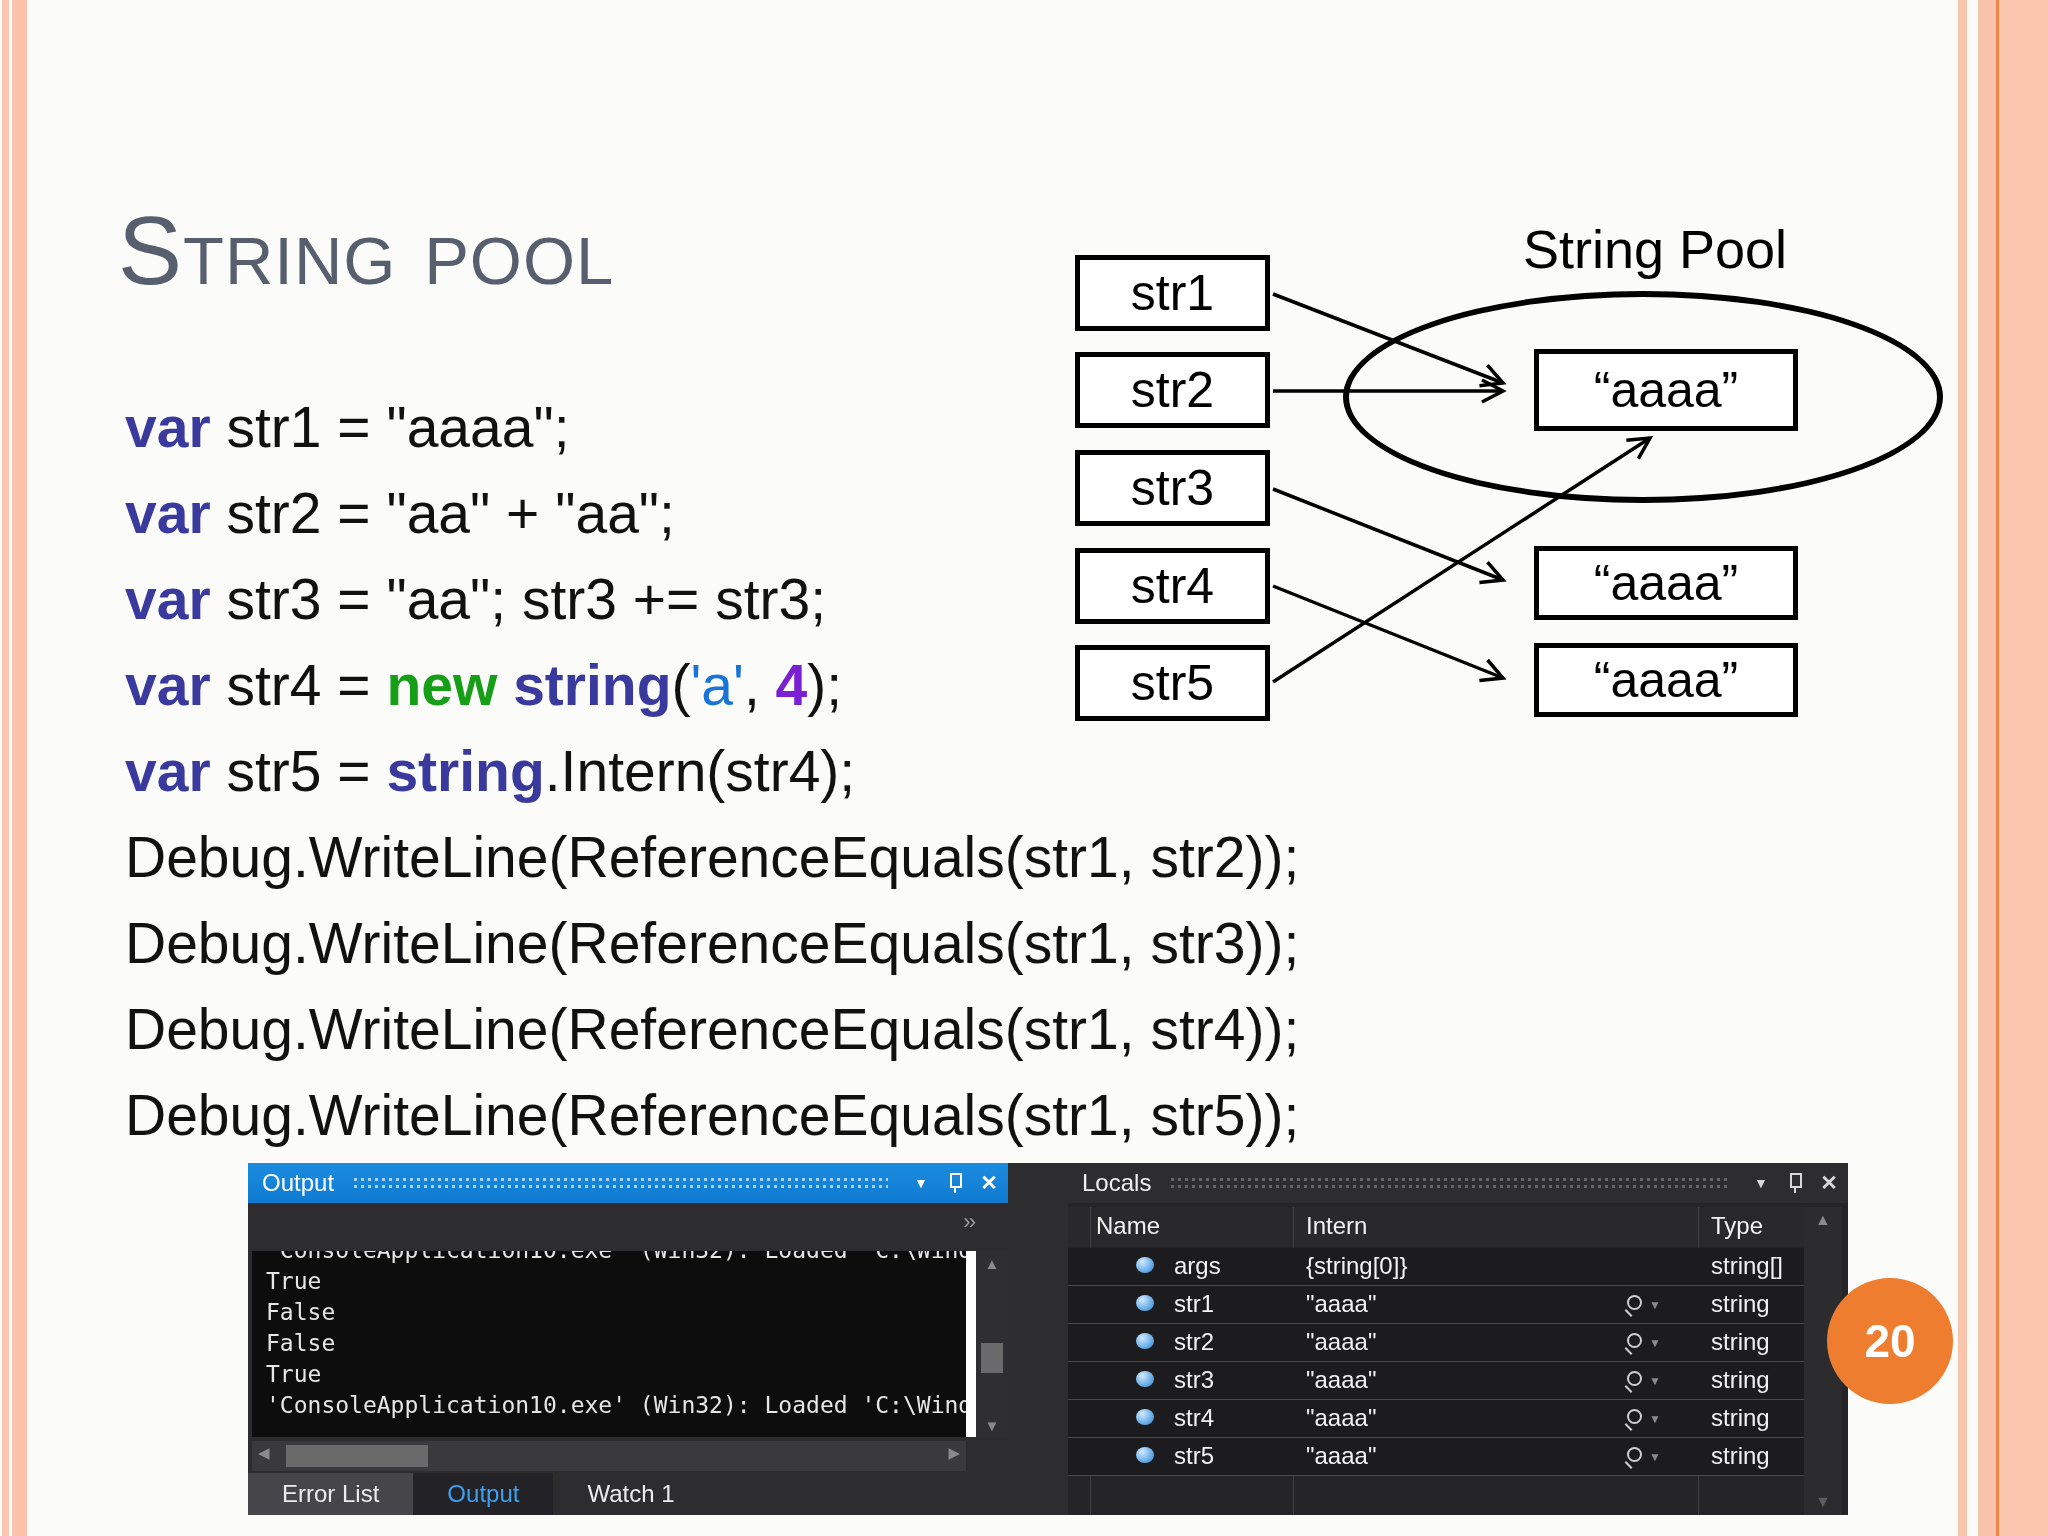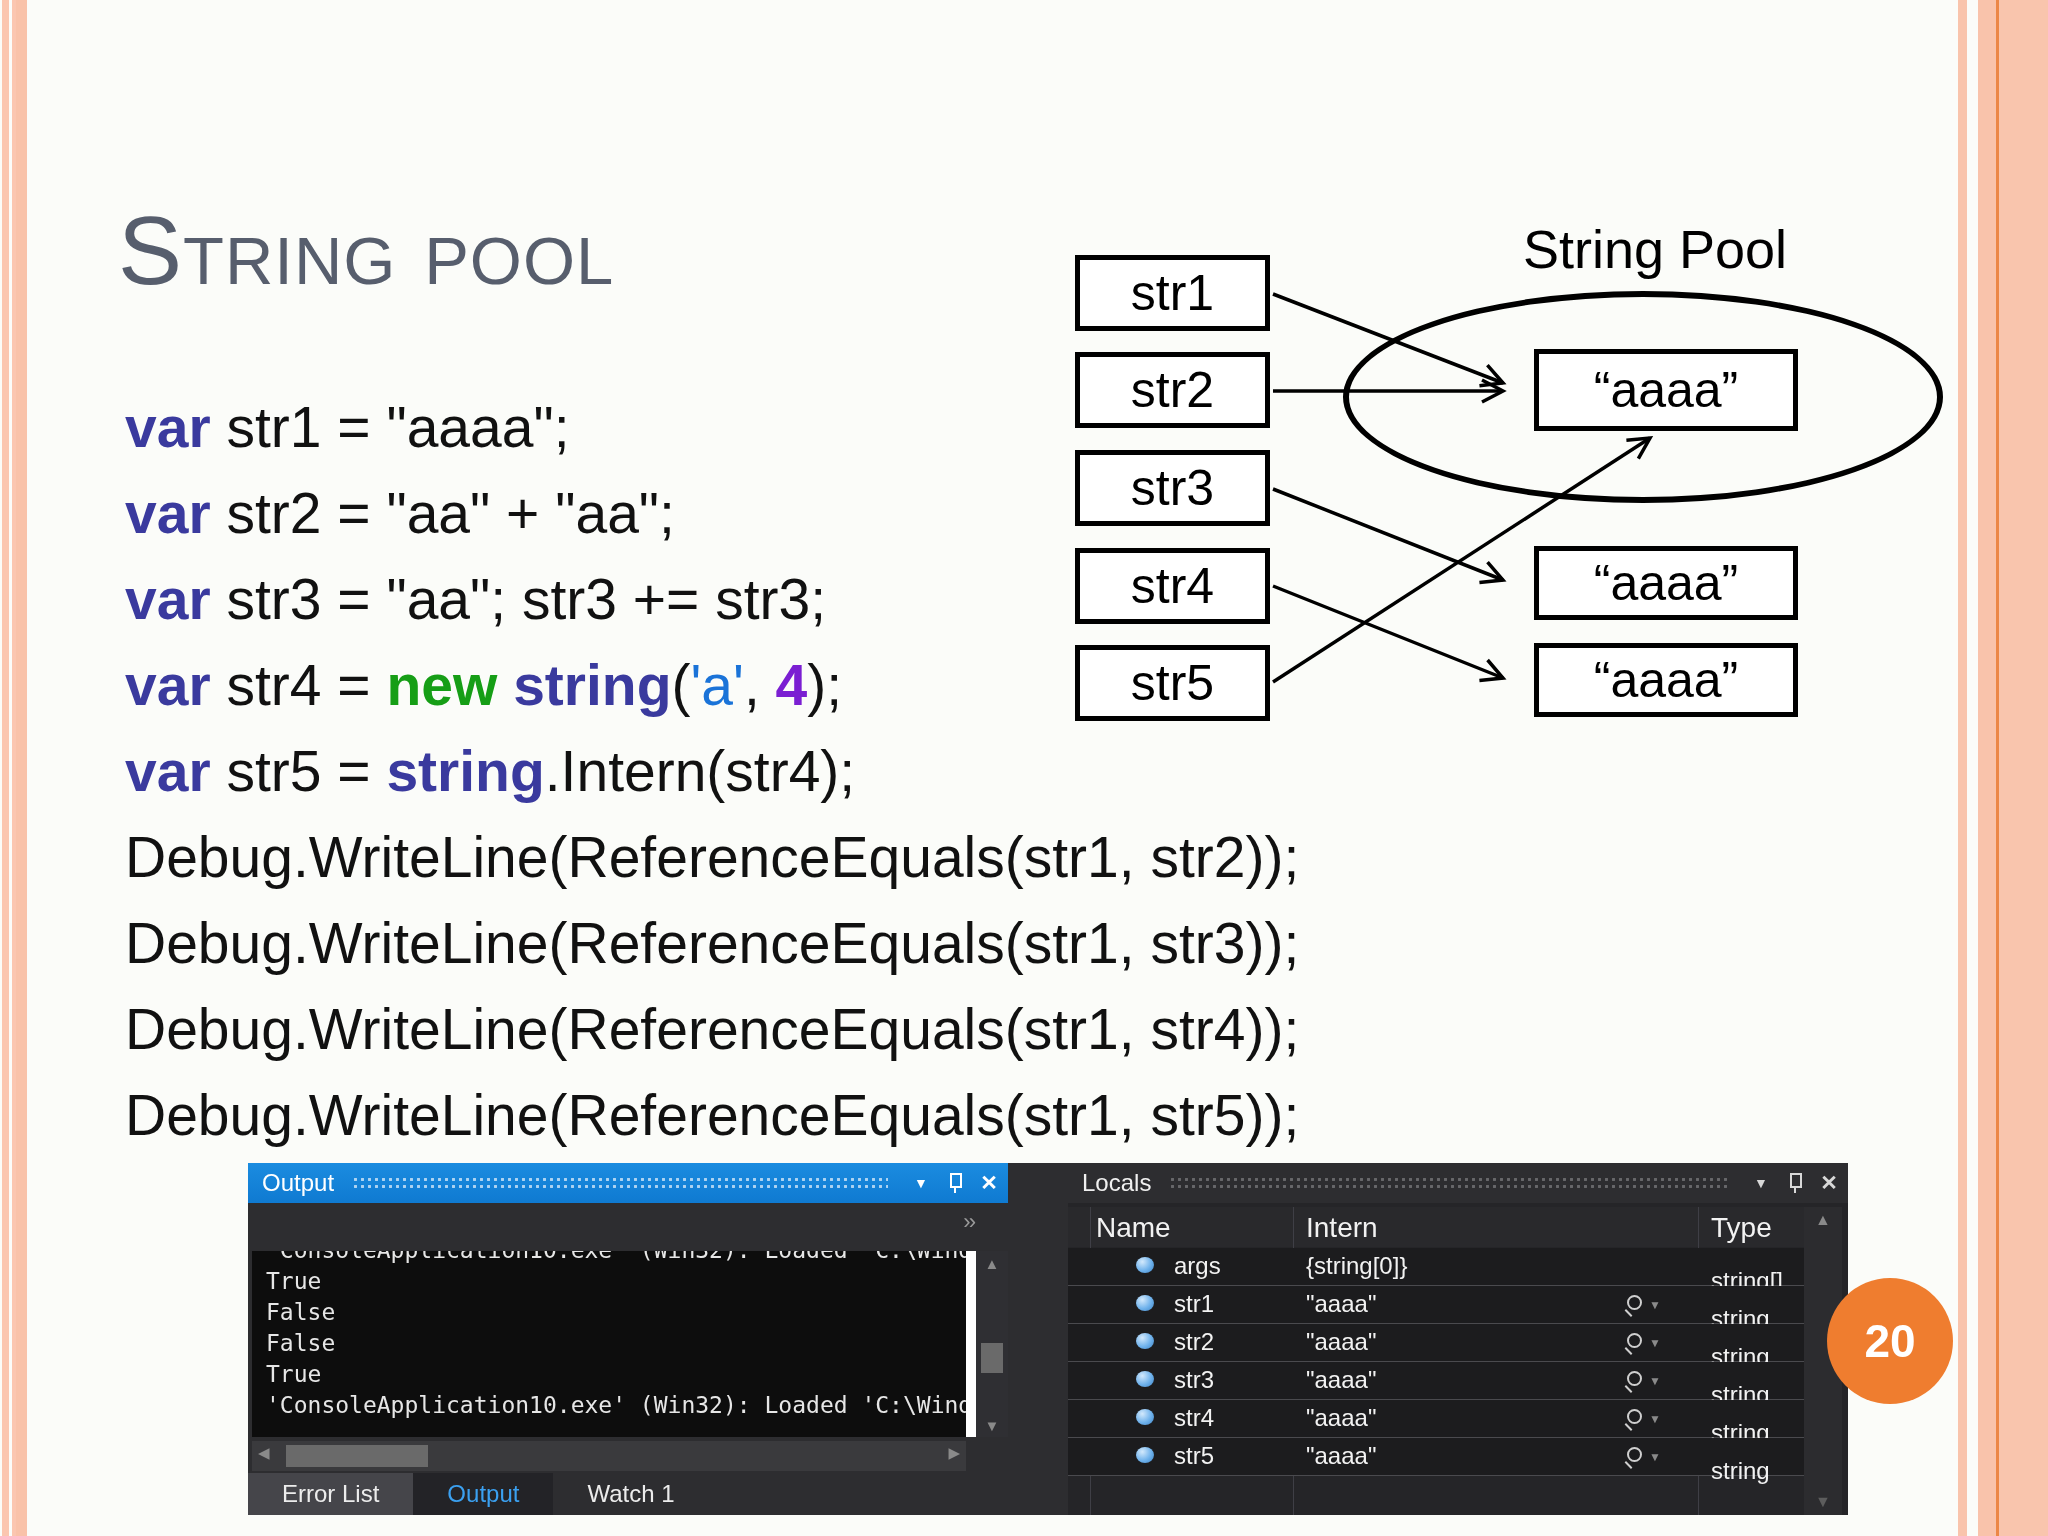--- a/index.html
+++ b/index.html
@@ -64,30 +64,30 @@
   .h-left{position:absolute;left:6px;top:3px;color:#8a8a8a;font-size:15px;}
   .h-right{position:absolute;right:6px;top:3px;color:#8a8a8a;font-size:15px;}
   .h-thumb{position:absolute;left:34px;top:4px;width:142px;height:22px;background:#6a6a6a;}
   .tabs{position:absolute;left:0;top:310px;height:42px;display:flex;font-size:24px;color:#ececec;}
   .tab{padding:0 34px;display:flex;align-items:center;white-space:nowrap;}
   .tab.errorlist{background:#45454a;}
   .tab.active{background:#232327;color:#3ba0f0;}
 
   
   .loc-body{position:absolute;left:0;top:40px;right:0;bottom:0;background:#252528;}
-  .loc-header{position:absolute;left:0;top:44px;width:736px;height:40px;background:#29292c;color:#f2f2f2;font-size:28px;}
+  .loc-header{position:absolute;left:0;top:44px;width:736px;height:40px;background:#29292c;color:#f2f2f2;font-size:24px;}
   .loc-col-name{position:absolute;left:28px;top:5px;}
   .loc-col-value{position:absolute;left:238px;top:5px;}
   .loc-col-type{position:absolute;left:643px;top:5px;}
   .loc-rows{position:absolute;left:0;top:85px;width:736px;}
   .loc-row{position:relative;height:37px;background:#1c1c1e;border-bottom:1px solid #4a4a4e;font-size:24px;color:#f2f2f2;}
   .sphere{position:absolute;left:68px;top:9px;width:18px;height:16px;border-radius:50%;background:radial-gradient(circle at 35% 30%,#d3e9fc,#6fb2ec 55%,#3d82c4);}
   .loc-name{position:absolute;left:106px;top:4px;}
   .loc-value{position:absolute;left:238px;top:4px;text-align:right;}
-  .loc-type{position:absolute;left:643px;top:4px;margin-top:15px;}
+  .loc-type{position:absolute;left:643px;top:4px;}
   .vline{position:absolute;top:44px;bottom:0;width:1px;background:#3f3f46;}
   .mag-btn{position:absolute;left:555px;top:6px;width:50px;height:26px;display:flex;align-items:center;}
   .mag{position:relative;width:22px;height:24px;display:inline-block;}
   .mag::before{content:"";position:absolute;right:3px;top:2px;width:11px;height:11px;border:2px solid #cfcfcf;border-radius:50%;}
   .mag::after{content:"";position:absolute;left:1px;bottom:3px;width:9px;height:2px;background:#cfcfcf;transform:rotate(45deg);}
   .mag-drop{color:#8a8a8a;font-size:12px;margin-left:4px;}
   .loc-scroll{position:absolute;left:736px;top:44px;width:38px;bottom:0;background:#2c2c2f;}
   .loc-up{position:absolute;top:4px;left:0;width:38px;text-align:center;color:#8a8a8a;font-size:16px;}
   .loc-down{position:absolute;bottom:4px;left:0;width:38px;text-align:center;color:#5d5d5d;font-size:16px;}
 

